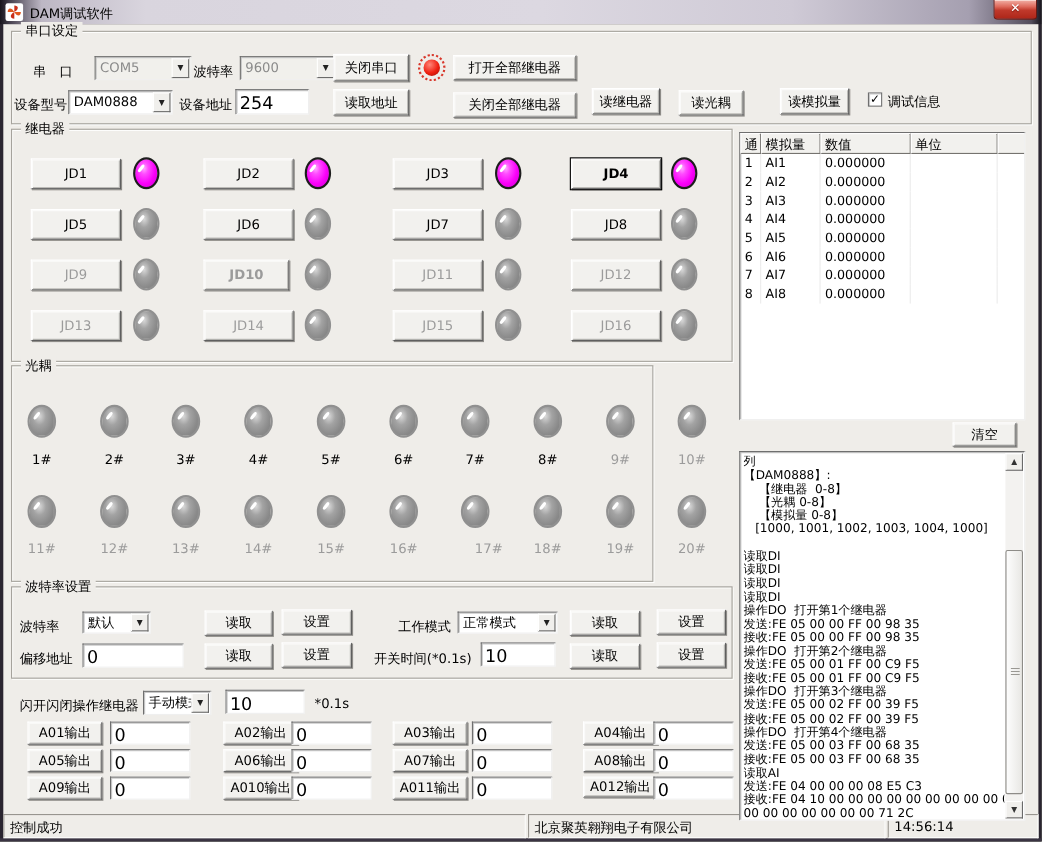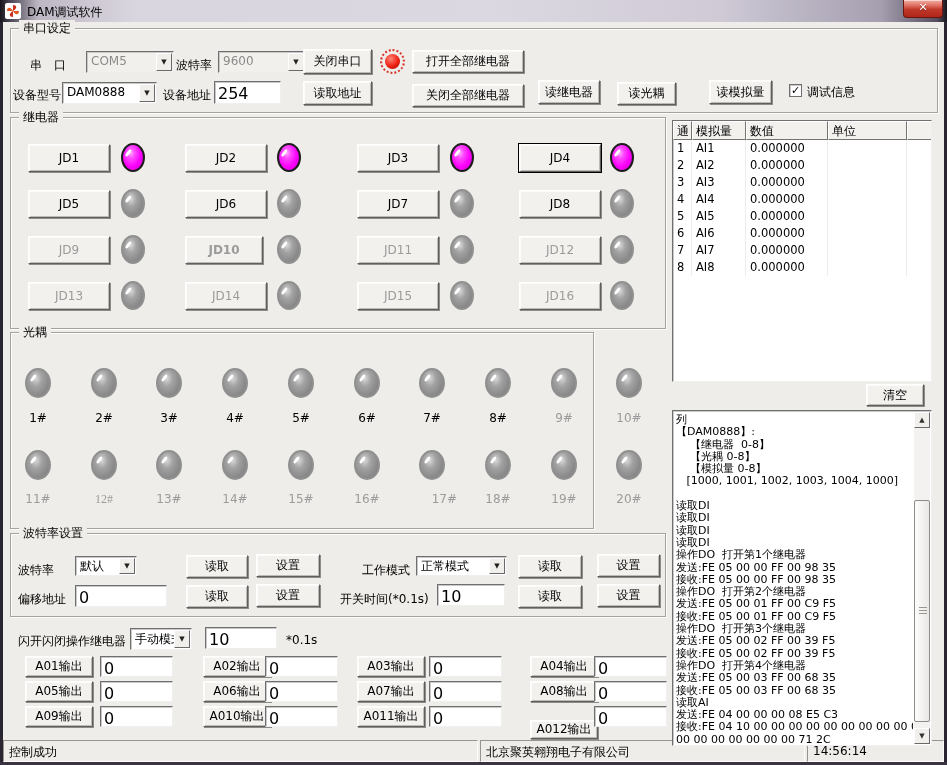--- a/index.html
+++ b/index.html
@@ -30,21 +30,21 @@
   .lbl { position:absolute; white-space:pre; }
   .lbl.dis { color:#9b9b9b; }
   .btn {
     position:absolute; background:#f2f1ee;
     border:1px solid; border-color:#ffffff #5f5f5f #5f5f5f #ffffff;
     box-shadow:inset 1px 1px 0 #fbfbfa, inset -1px -1px 0 #bcbbb7, 1px 1px 0 #8e8c88;
     text-align:center; font-size:12px; color:#000; cursor:pointer;
     display:flex; align-items:center; justify-content:center; white-space:nowrap;
   }
   .btn.dis { color:#9b9b9b; }
-  .btn.default { outline:1px solid #000; outline-offset:0px; }
+  .btn.default { outline:1px solid #000; outline-offset:0px;font-weight:bold; }
   .input {
     position:absolute; background:#fff;
     border:1px solid; border-color:#6f6f6f #efefef #efefef #6f6f6f;
     box-shadow:inset 1px 1px 0 #c9c9c9;
     padding:2px 3px 0 3px; font-size:16px; overflow:hidden; white-space:nowrap;
     cursor:text;
   }
   .combo {
     position:absolute; background:#fff;
     border:1px solid; border-color:#6f6f6f #efefef #efefef #6f6f6f;
@@ -254,21 +254,21 @@
       <div class="lbl" style="left: 407px; top: 411px; width: 50px; text-align: center;">7#</div>
       <div class="led off" style="left: 485px; top: 368px; width: 26px; height: 30px;"></div>
       <div class="lbl" style="left: 473px; top: 411px; width: 50px; text-align: center;">8#</div>
       <div class="led off" style="left: 551px; top: 368px; width: 26px; height: 30px;"></div>
       <div class="lbl dis" style="left: 539px; top: 411px; width: 50px; text-align: center;">9#</div>
       <div class="led off" style="left: 616px; top: 368px; width: 26px; height: 30px;"></div>
       <div class="lbl dis" style="left: 604px; top: 411px; width: 50px; text-align: center;">10#</div>
       <div class="led off" style="left: 25px; top: 450px; width: 26px; height: 30px;"></div>
       <div class="lbl dis" style="left: 13px; top: 492px; width: 50px; text-align: center;">11#</div>
       <div class="led off" style="left: 91px; top: 450px; width: 26px; height: 30px;"></div>
-      <div class="lbl dis" style="left: 79px; top: 492px; width: 50px; text-align: center; font-family: Liberation Serif, serif;">12#</div>
+      <div class="lbl dis" style="left: 79px; top: 492px; width: 50px; text-align: center;">12#</div>
       <div class="led off" style="left: 156px; top: 450px; width: 26px; height: 30px;"></div>
       <div class="lbl dis" style="left: 144px; top: 492px; width: 50px; text-align: center;">13#</div>
       <div class="led off" style="left: 222px; top: 450px; width: 26px; height: 30px;"></div>
       <div class="lbl dis" style="left: 210px; top: 492px; width: 50px; text-align: center;">14#</div>
       <div class="led off" style="left: 288px; top: 450px; width: 26px; height: 30px;"></div>
       <div class="lbl dis" style="left: 276px; top: 492px; width: 50px; text-align: center;">15#</div>
       <div class="led off" style="left: 354px; top: 450px; width: 26px; height: 30px;"></div>
       <div class="lbl dis" style="left: 342px; top: 492px; width: 50px; text-align: center;">16#</div>
       <div class="led off" style="left: 419px; top: 450px; width: 26px; height: 30px;"></div>
       <div class="lbl dis" style="left: 407px; top: 492px; width: 50px; text-align: right;">17#</div>
@@ -439,21 +439,21 @@
       <div class="btn" style="left: 357px; top: 681px; width: 68px; height: 21px;">A07输出</div>
       <div class="input" style="left: 429px; top: 681px; width: 73px; height: 21px;">0</div>
       <div class="btn" style="left: 530px; top: 681px; width: 68px; height: 21px;">A08输出</div>
       <div class="input" style="left: 594px; top: 681px; width: 73px; height: 21px;">0</div>
       <div class="btn" style="left: 25px; top: 706px; width: 68px; height: 21px;">A09输出</div>
       <div class="input" style="left: 100px; top: 706px; width: 73px; height: 21px;">0</div>
       <div class="btn" style="left: 203px; top: 706px; width: 68px; height: 21px;">A010输出</div>
       <div class="input" style="left: 265px; top: 706px; width: 73px; height: 21px;">0</div>
       <div class="btn" style="left: 357px; top: 706px; width: 68px; height: 21px;">A011输出</div>
       <div class="input" style="left: 429px; top: 706px; width: 73px; height: 21px;">0</div>
-      <div class="btn" style="left: 530px; top: 706px; width: 68px; height: 19px; margin-top: 14px;">A012输出</div>
+      <div class="btn" style="left: 530px; top: 706px; width: 68px; height: 19px;">A012输出</div>
       <div class="input" style="left: 594px; top: 706px; width: 73px; height: 21px;">0</div>
     </div>
 
   <div class="statusbar">
     <div class="status-panel" style="left:0;width:475px">控制成功</div>
     <div class="status-panel" style="left:477px;width:325px">北京聚英翱翔电子有限公司</div>
     <div class="status-panel" style="left:804px;width:137px">14:56:14</div>
   </div>
 
 </div>

